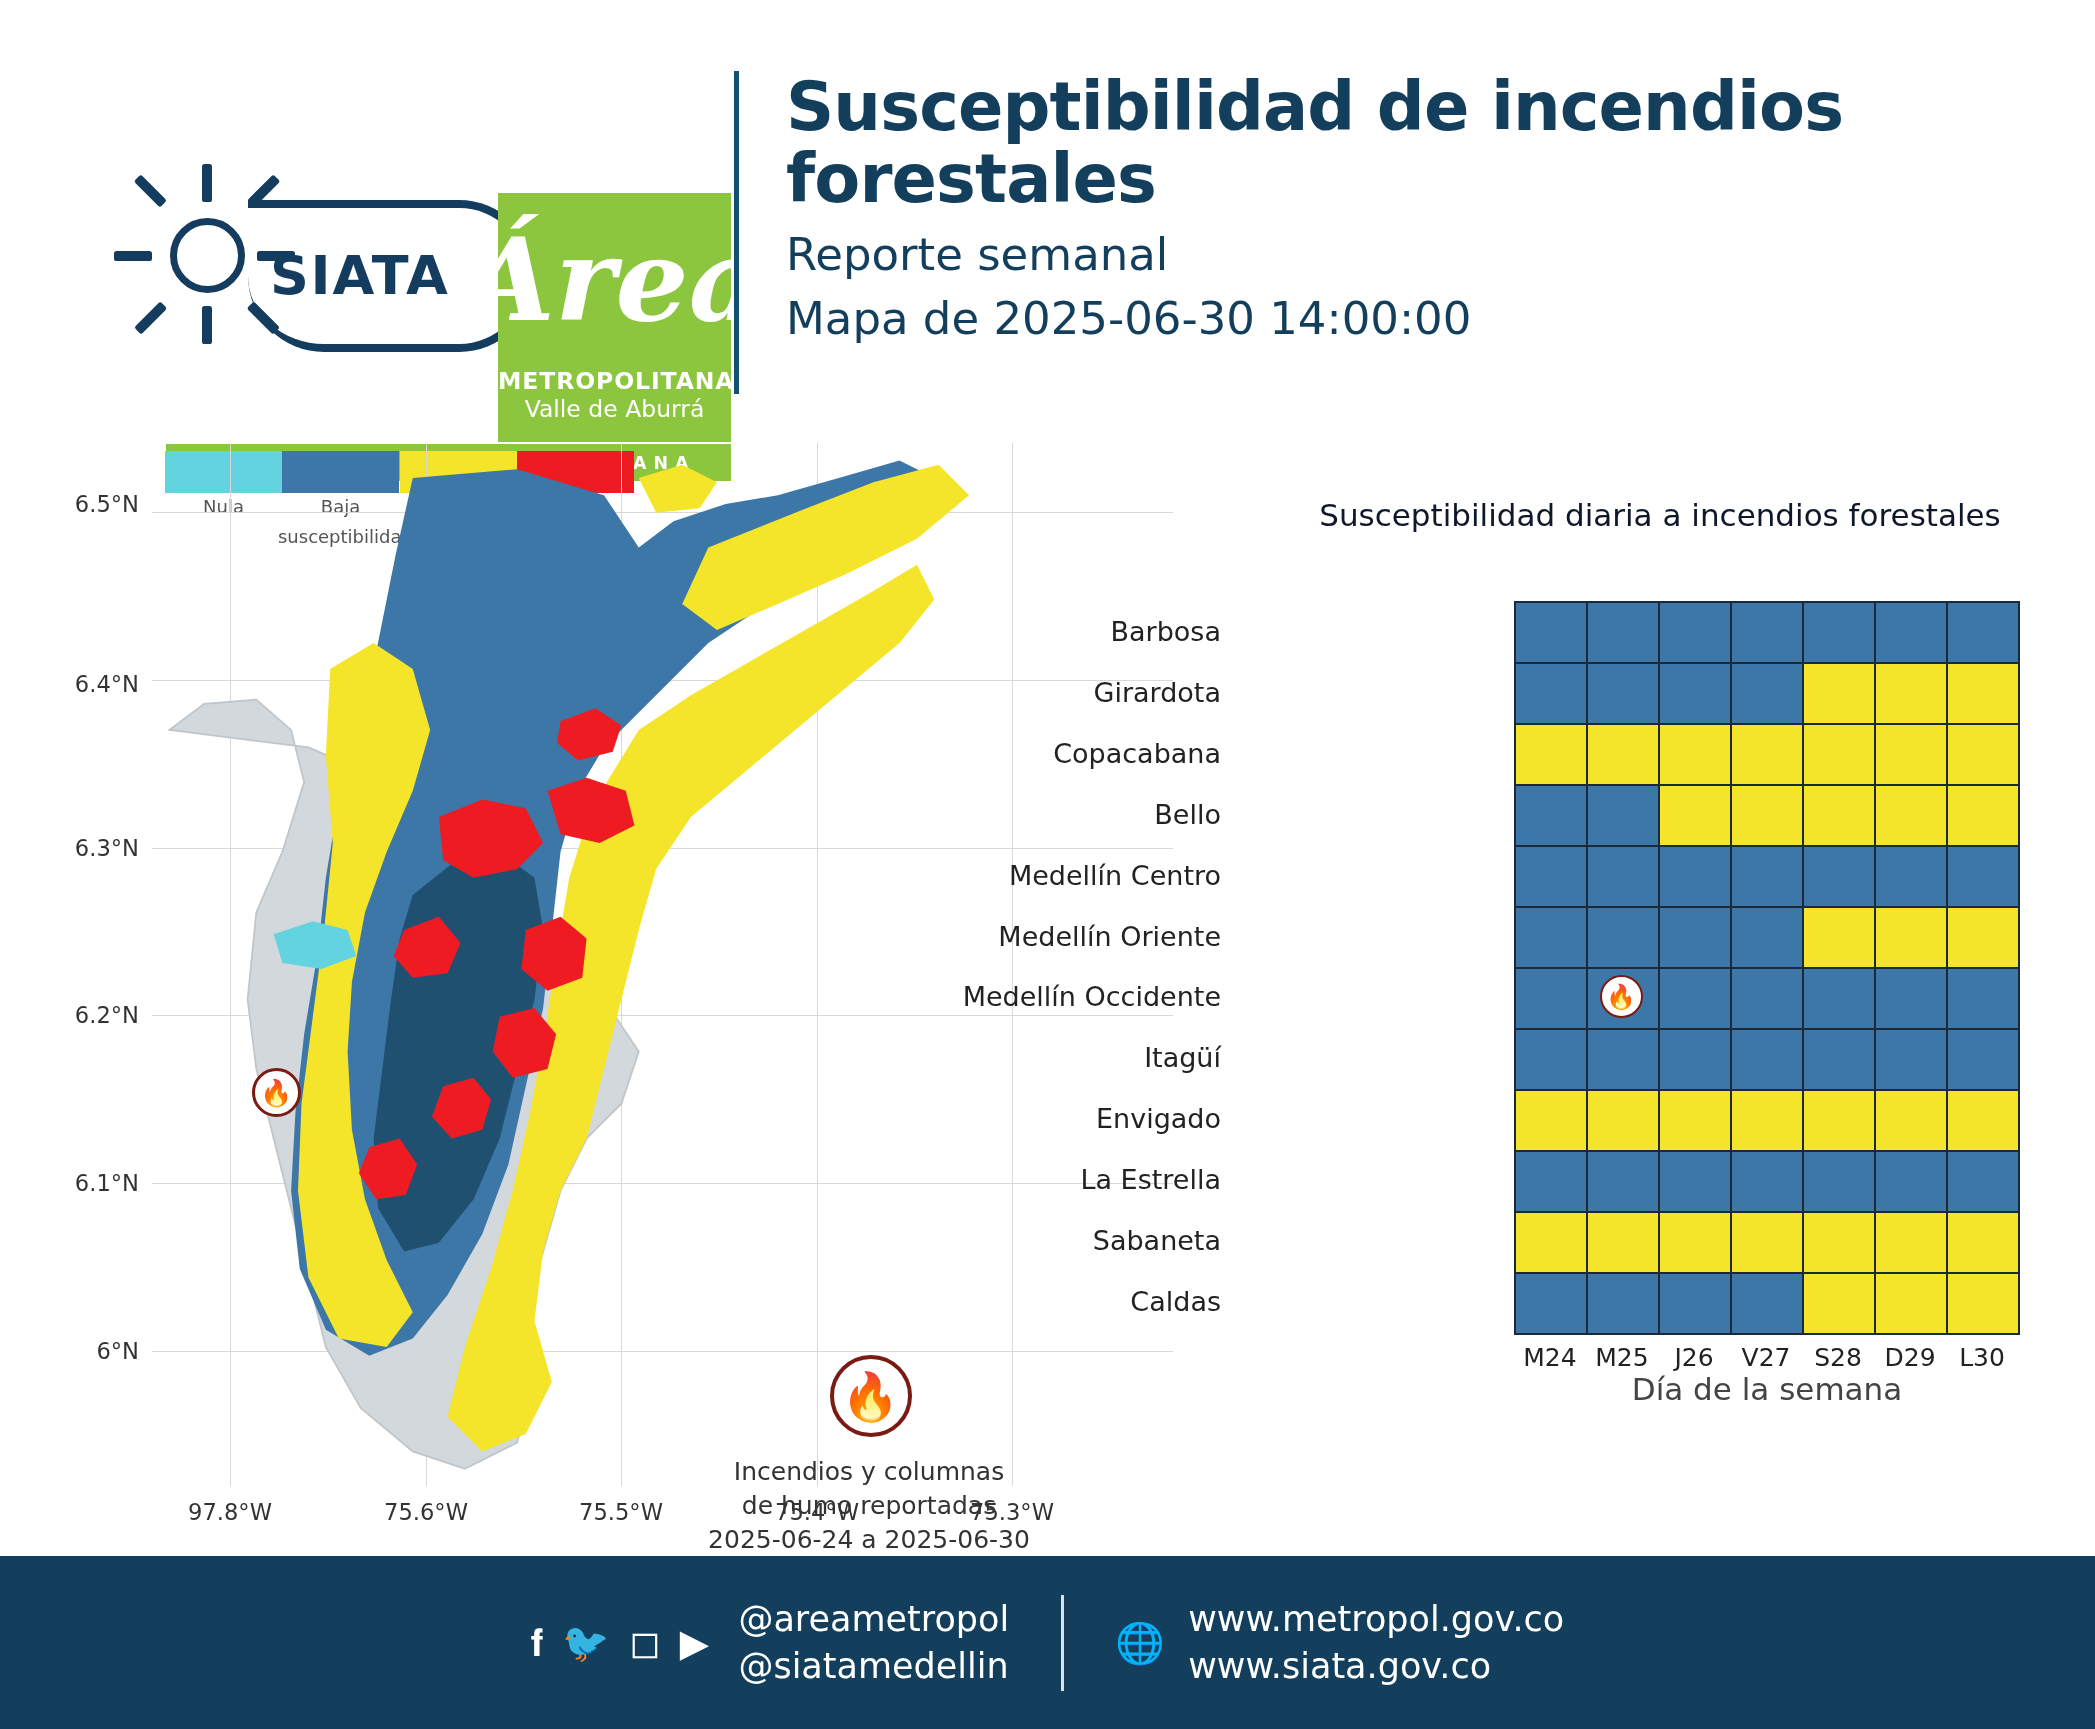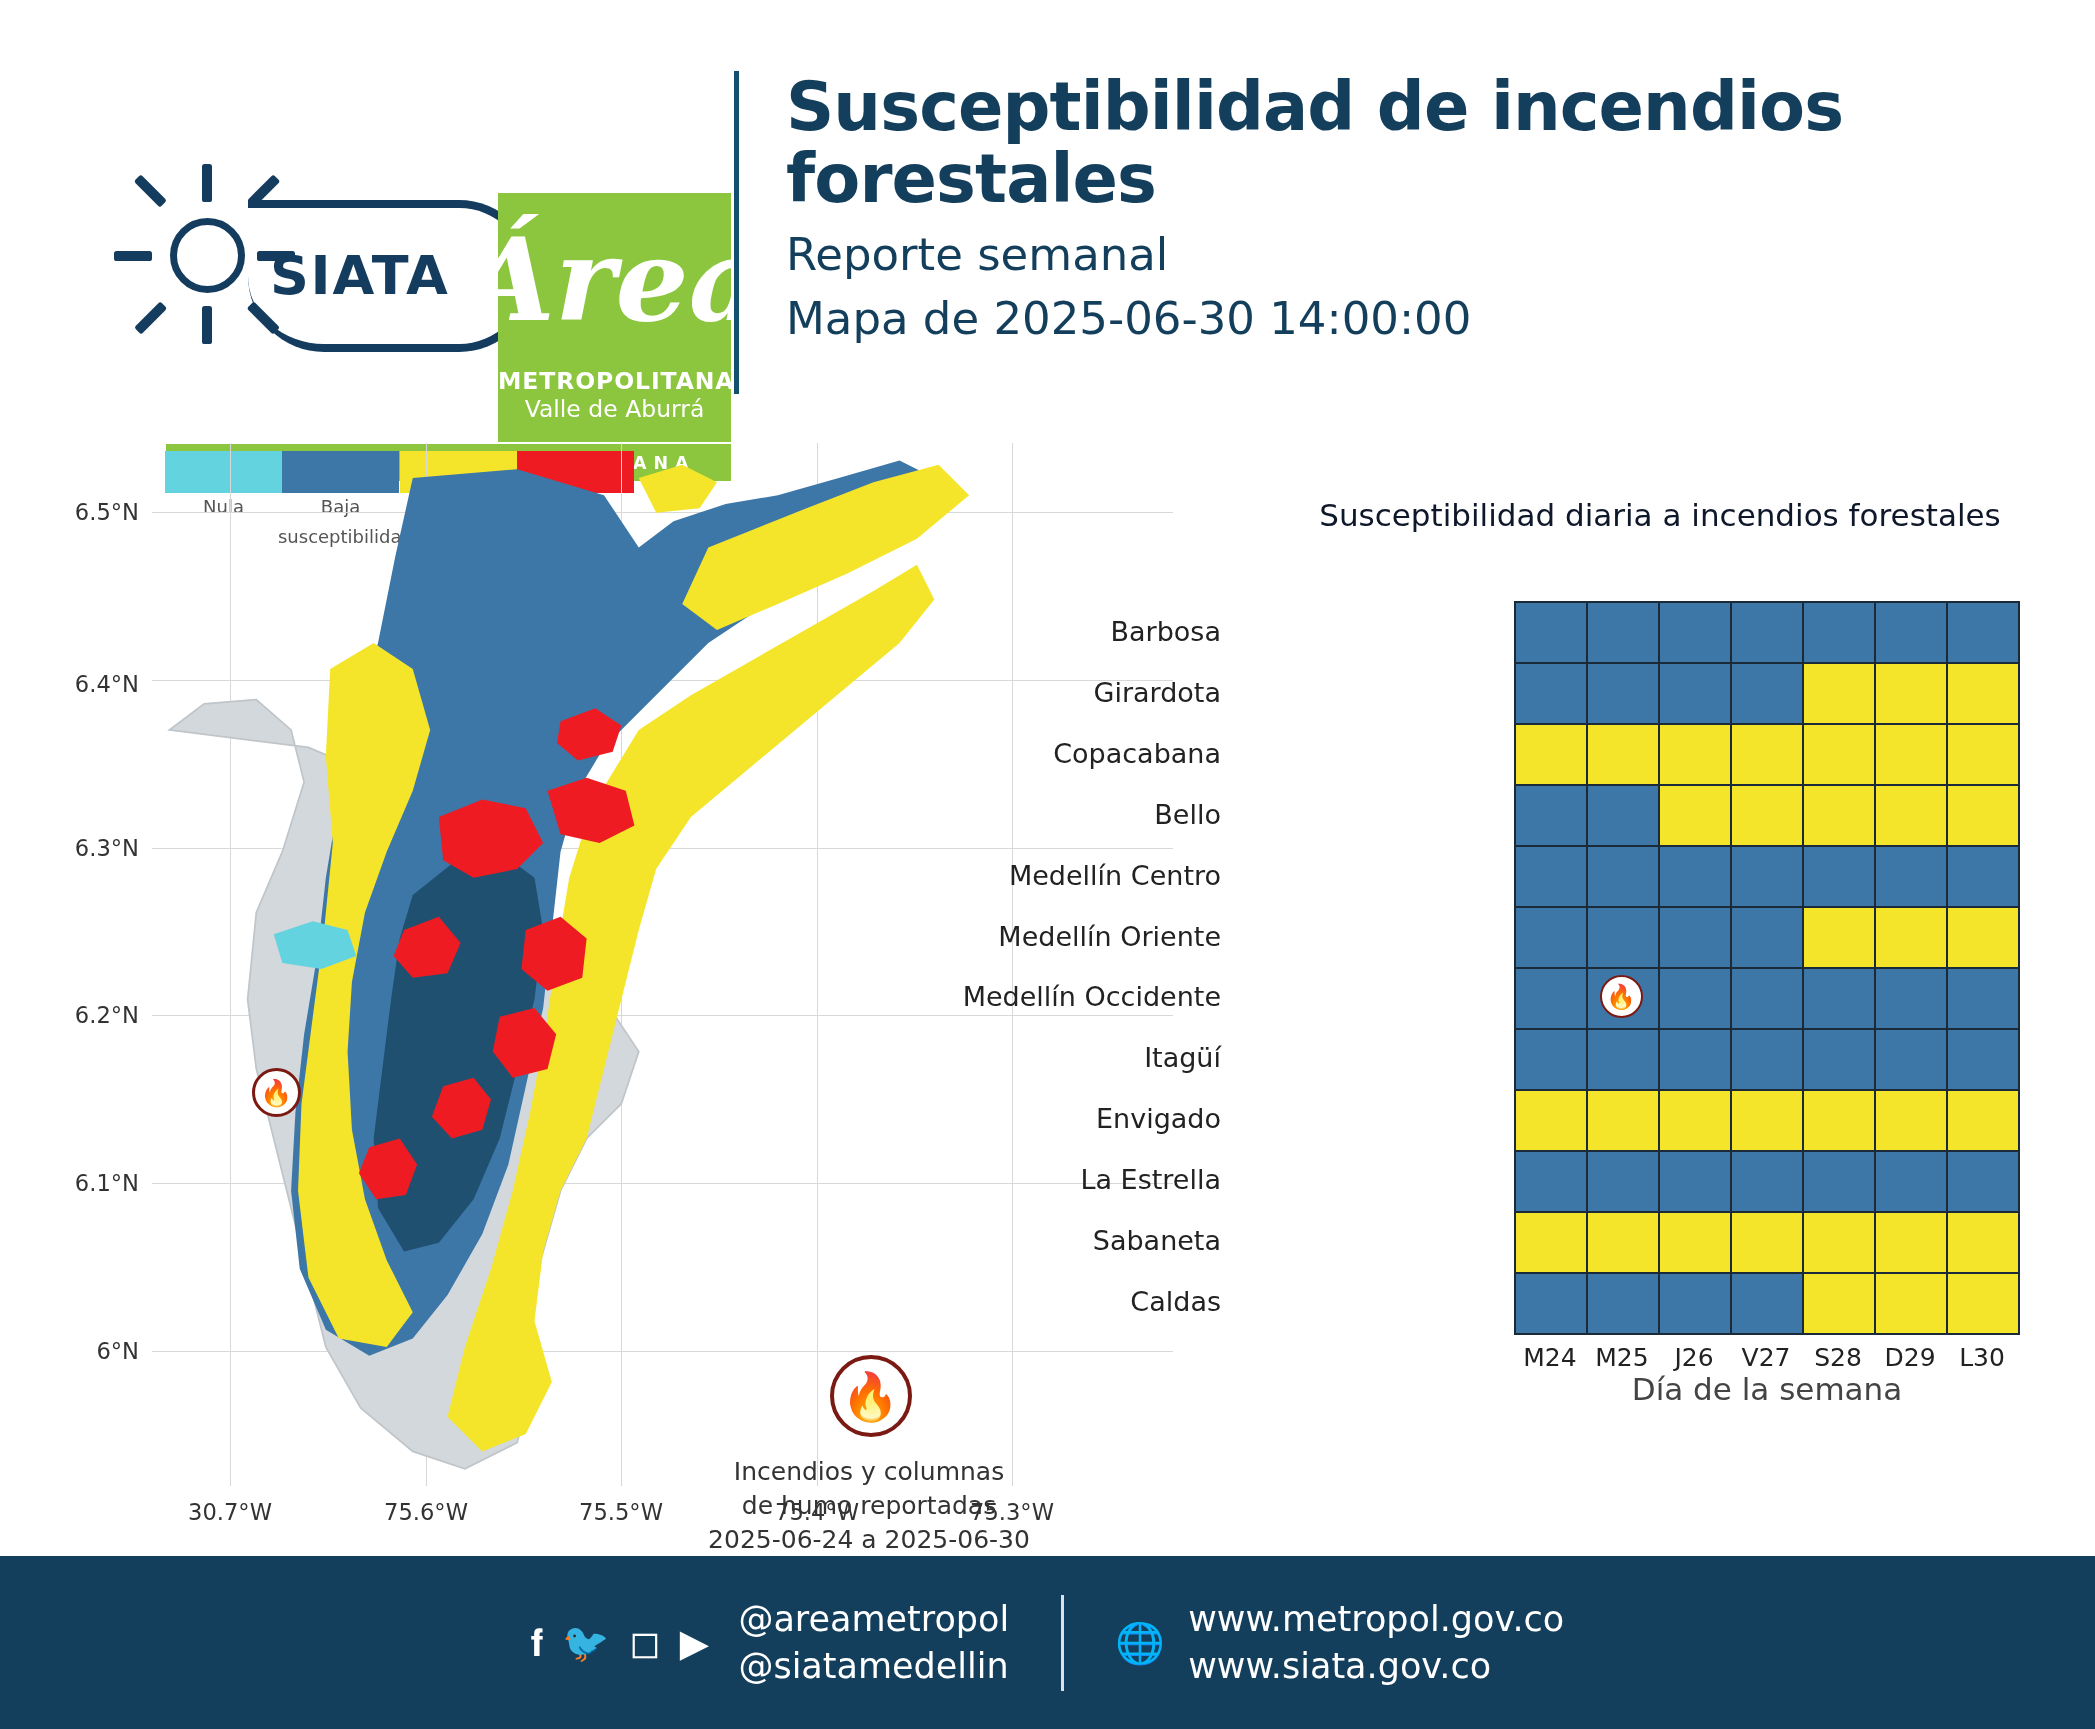--- a/index.html
+++ b/index.html
@@ -223,29 +223,29 @@
     <div id="legend-labels">
         <div class="legend-label" style="left: 0px; width: 117px;">Nula</div>
         <div class="legend-label" style="left: 117px; width: 117px;">Baja</div>
         <div class="legend-label" style="left: 235px; width: 117px;">Media</div>
         <div class="legend-label" style="left: 352px; width: 117px;">Alta</div>
       </div>
     <div id="legend-caption">susceptibilidad a incendios</div>
   </div>
 
   <div id="map-yticks">
-      <div class="ytick" style="top: 104px; right: 1060px; text-align: right;">6.5°N</div>
+      <div class="ytick" style="top: 96px; right: 1060px; text-align: right;">6.5°N</div>
       <div class="ytick" style="top: 264px; right: 1060px; margin-top: 12px;">6.4°N</div>
       <div class="ytick" style="top: 440px; right: 1060px;">6.3°N</div>
       <div class="ytick" style="top: 607px; right: 1060px;">6.2°N</div>
       <div class="ytick" style="top: 775px; right: 1060px; margin-left: 18px;">6.1°N</div>
       <div class="ytick" style="top: 943px; right: 1060px;">6°N</div>
     </div>
   <div id="map-xticks">
-      <div class="xtick" style="left: 230px; top: 1091px;">30.7°W</div>
+      <div class="xtick" style="left: 230px; top: 1091px;">97.8°W</div>
       <div class="xtick" style="left: 426px; top: 1091px;">75.6°W</div>
       <div class="xtick" style="left: 621px; top: 1091px;">75.5°W</div>
       <div class="xtick" style="left: 817px; top: 1091px;">75.4°W</div>
       <div class="xtick" style="left: 1012px; top: 1091px;">75.3°W</div>
     </div>
   <div id="map-grid">
       <div class="gridline" style="left: 152px; top: 104px; width: 1021px; height: 0.9px;"></div>
       <div class="gridline" style="left: 152px; top: 272px; width: 1021px; height: 0.9px;"></div>
       <div class="gridline" style="left: 152px; top: 440px; width: 1021px; height: 0.9px;"></div>
       <div class="gridline" style="left: 152px; top: 607px; width: 1021px; height: 0.9px;"></div>

